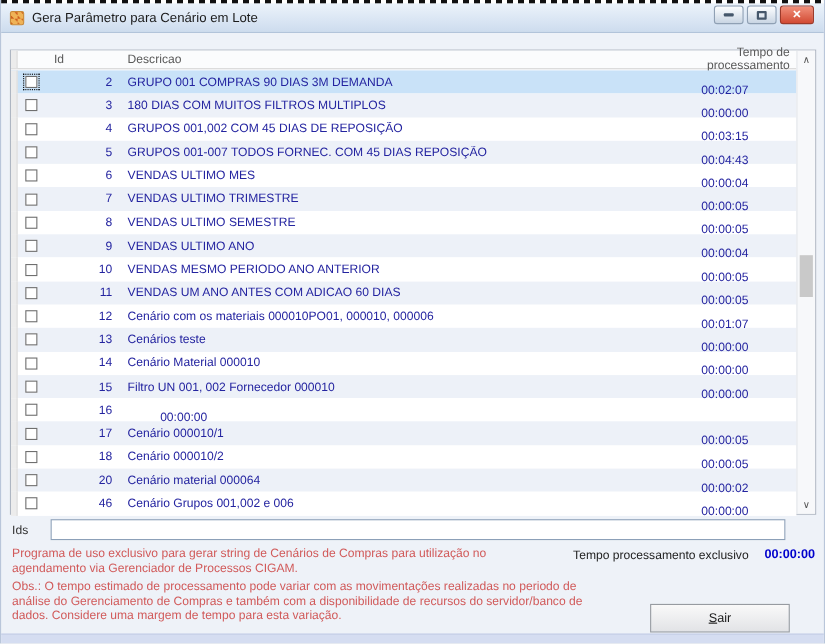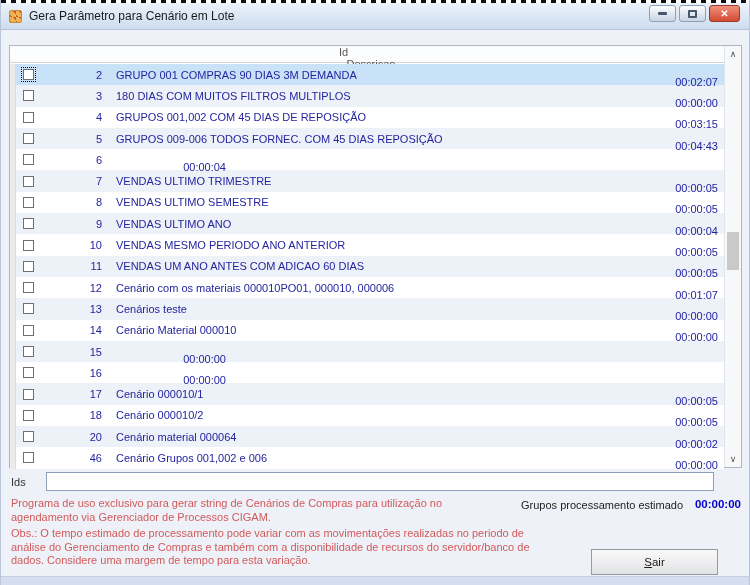--- a/index.html
+++ b/index.html
@@ -49,21 +49,21 @@
 
   
   .grid {
     position:absolute; left:8px; top:45px; width:733px; height:423px;
     background:#fff; border:1px solid #aeb6c2;
   }
   .grid-header {
     position:absolute; top:0; left:0; right:17px; height:17px;
     display:flex; align-items:center;
     background:#fbfcfd; border-bottom:1px solid #d4d4d4;
-    font-size:11px; color:#5a5a5a;flex-direction:column;
+    font-size:11px; color:#5a5a5a;
   }
   .hc-rowhdr { width:6px; align-self:stretch; background:#ececec; border-right:1px solid #dcdcdc; }
   .hc-check  { width:30px; }
   .hc-id     { width:62px; padding-left:3px; }
   .hc-desc   { flex:1; padding-left:8px; }
   .hc-time   { width:124px; text-align:right; padding-right:6px; }
 
   .rows { position:absolute; top:18px; left:0; right:17px; bottom:0; }
   .row {
     height:21.3px; display:flex; align-items:center;
@@ -73,21 +73,21 @@
   .row.selected { background:#c9e2f8; }
   .c-rowhdr { width:6px; align-self:stretch; background:#ececec; border-right:1px solid #dcdcdc; }
   .c-check  { width:30px; display:flex; align-items:center; }
   .checkbox {
     width:11px; height:11px; margin-left:7px;
     border:1px solid #6f6f6f; background:#fff;
   }
   .row.selected .checkbox { outline:1px dotted #000; outline-offset:1px; }
   .c-id   { width:62px; text-align:right; padding-right:6px; }
   .c-desc { flex:1; padding-left:8px; white-space:nowrap; overflow:hidden; }
-  .c-time { width:124px; text-align:right; padding-right:6px;margin-top:14px; }
+  .c-time { width:124px; text-align:center; padding-right:6px;margin-top:14px; }
 
   
   .vscroll {
     position:absolute; top:0; right:0; bottom:0; width:17px;
     background:#f7f8fa; border-left:1px solid #e3e5e9;
   }
   .scroll-arrow {
     position:absolute; left:0; width:16px; height:14px;
     display:flex; align-items:center; justify-content:center;
     color:#555; font-size:9px; line-height:1;
@@ -192,30 +192,31 @@
       <span class="c-desc">GRUPOS 001,002 COM 45 DIAS DE REPOSIÇÃO</span>
       <span class="c-time">00:03:15</span>
     </div>
 
     <div class="row alt">
       <span class="c-rowhdr"></span>
       <span class="c-check">
         <span class="checkbox"></span>
       </span>
       <span class="c-id">5</span>
-      <span class="c-desc">GRUPOS 009-006 TODOS FORNEC. COM 45 DIAS REPOSIÇÃO</span>
+      <span class="c-desc">GRUPOS 001-007 TODOS FORNEC. COM 45 DIAS REPOSIÇÃO</span>
       <span class="c-time">00:04:43</span>
     </div>
 
     <div class="row">
       <span class="c-rowhdr"></span>
       <span class="c-check">
         <span class="checkbox"></span>
       </span>
       <span class="c-id">6</span>
+      <span class="c-desc">VENDAS ULTIMO MES</span>
       <span class="c-time">00:00:04</span>
     </div>
 
     <div class="row alt">
       <span class="c-rowhdr"></span>
       <span class="c-check">
         <span class="checkbox"></span>
       </span>
       <span class="c-id">7</span>
       <span class="c-desc">VENDAS ULTIMO TRIMESTRE</span>
@@ -291,20 +292,21 @@
       <span class="c-desc">Cenário Material 000010</span>
       <span class="c-time">00:00:00</span>
     </div>
 
     <div class="row alt">
       <span class="c-rowhdr"></span>
       <span class="c-check">
         <span class="checkbox"></span>
       </span>
       <span class="c-id">15</span>
+      <span class="c-desc">Filtro UN 001, 002 Fornecedor 000010</span>
       <span class="c-time">00:00:00</span>
     </div>
 
     <div class="row">
       <span class="c-rowhdr"></span>
       <span class="c-check">
         <span class="checkbox"></span>
       </span>
       <span class="c-id">16</span>
       <span class="c-time">00:00:00</span>
@@ -355,21 +357,21 @@
       <div class="scroll-arrow up">∧</div>
       <div class="scroll-thumb"></div>
       <div class="scroll-arrow down">∨</div>
     </div>
   </div>
 
   <span class="ids-label">Ids</span>
   <input class="ids-input" type="text" value="" style="">
 
   <div class="notice1">Programa de uso exclusivo para gerar string de Cenários de Compras para utilização no agendamento via Gerenciador de Processos CIGAM.</div>
-  <span class="est-label">Grupos processamento estimado</span>
+  <span class="est-label">Tempo processamento exclusivo</span>
   <span class="est-value">00:00:00</span>
   <div class="notice2">Obs.: O tempo estimado de processamento pode variar com as movimentações realizadas no periodo de análise do Gerenciamento de Compras e também com a disponibilidade de recursos do servidor/banco de dados. Considere uma margem de tempo para esta variação.</div>
 
   <div class="sair-btn">
     <span><span class="accel">S</span><span>air</span></span>
   </div>
 
   <div class="bottom-frame"></div>
 </div>
 

